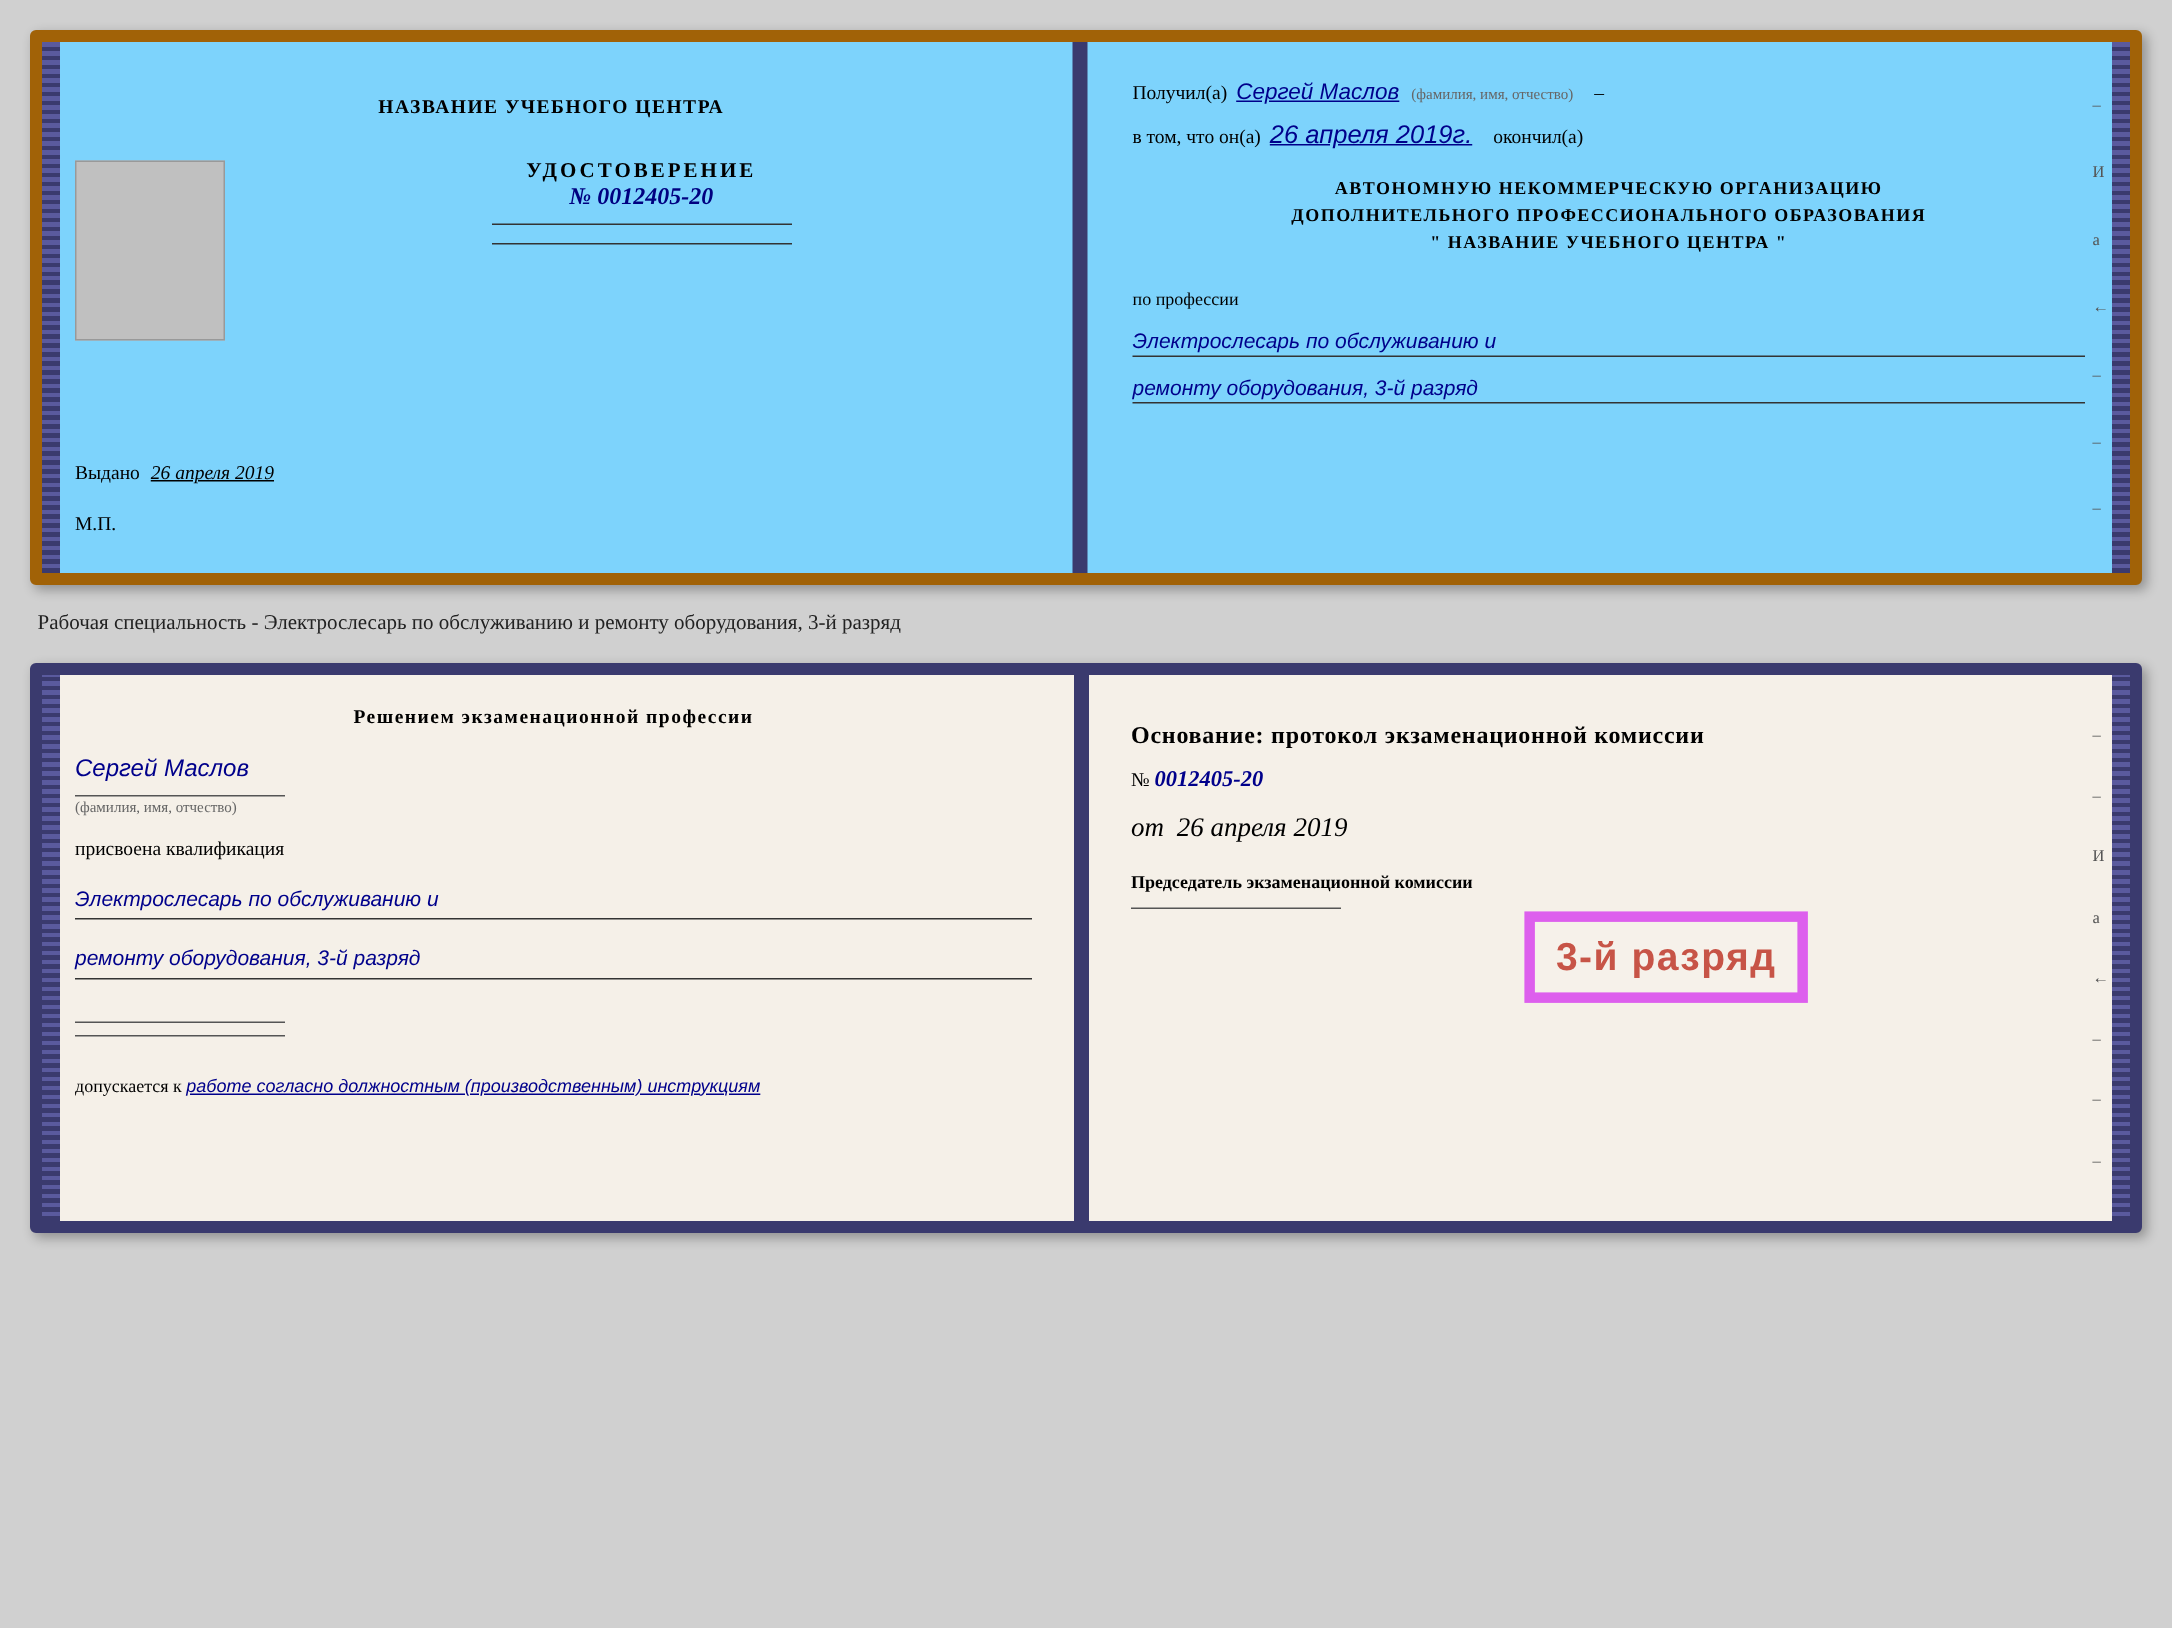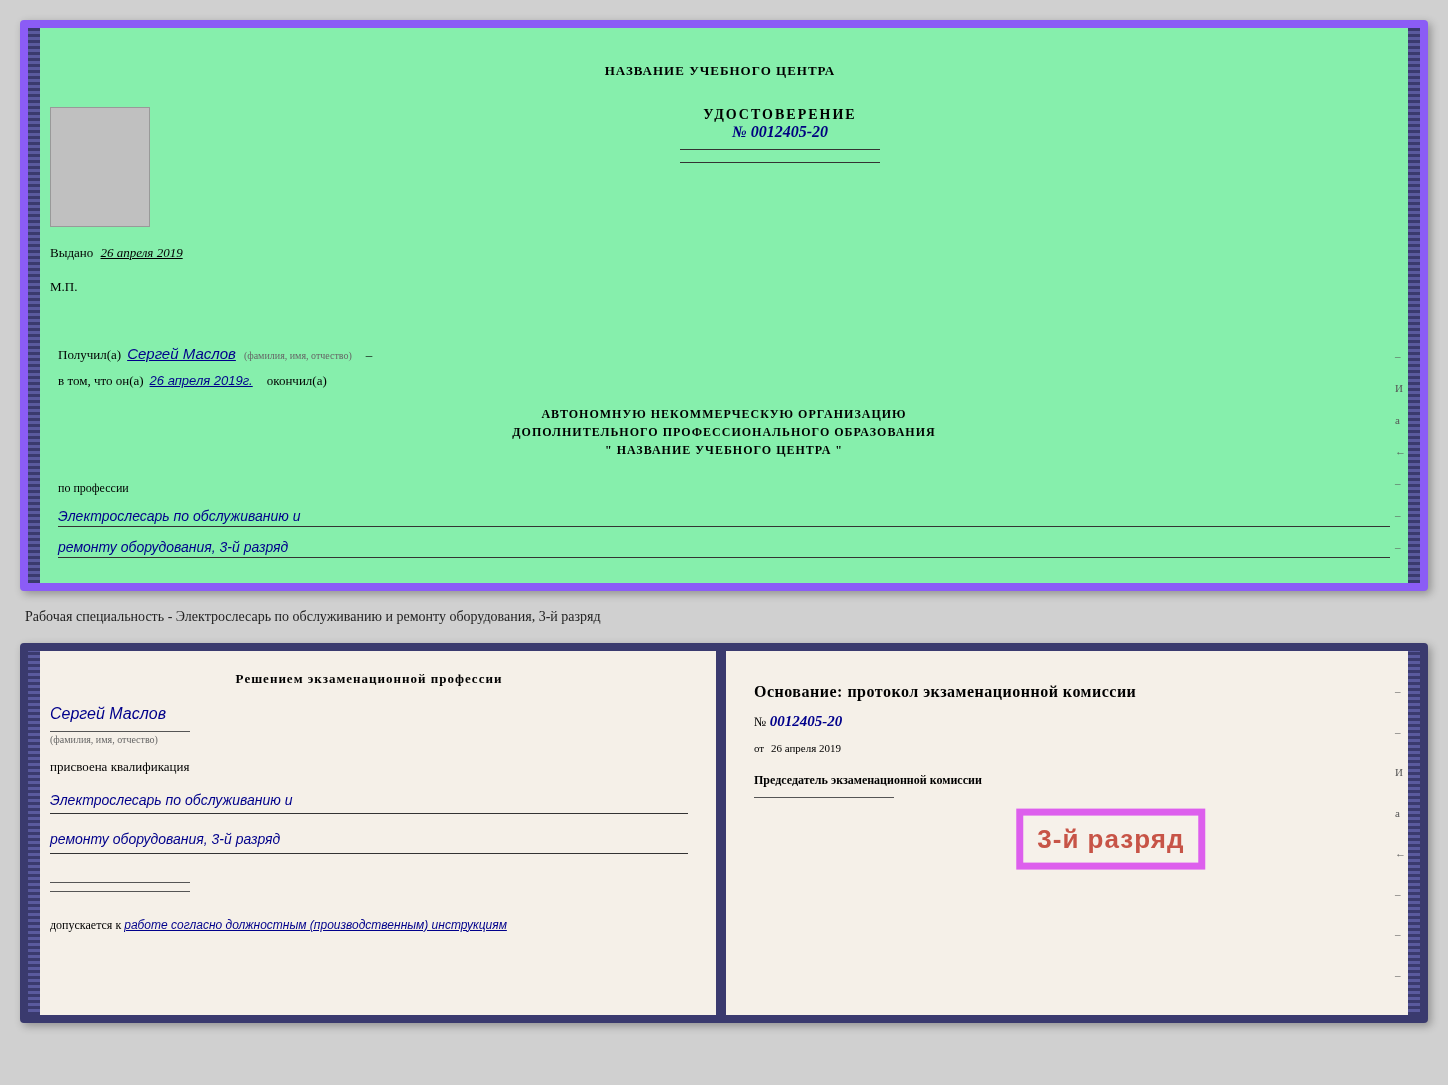--- a/index.html
+++ b/index.html
@@ -13,27 +13,26 @@
 
     .page-wrapper {
       display: flex;
       flex-direction: column;
       gap: 18px;
     }
 
     
     .cert-book {
       display: flex;
-      background: #86efac;
-      border: 8px solid #8b5cf6;
+      background: #7dd3fc;
+      border: 8px solid #a16207;
       border-radius: 4px;
       min-height: 370px;
       position: relative;
       box-shadow: 3px 3px 8px rgba(0,0,0,0.3);
-      flex-direction: column;
     }
 
     .spine-decoration {
       position: absolute;
       top: 0; bottom: 0;
       width: 12px;
       background: repeating-linear-gradient(
         0deg,
         #3a3a6e 0px, #3a3a6e 3px,
         #5a5a9e 3px, #5a5a9e 6px
@@ -276,21 +275,22 @@
 
     .protocol-number {
       font-size: 15px;
       color: #00008b;
       font-style: italic;
       font-weight: bold;
       font-family: 'Comic Sans MS', cursive;
     }
 
     .ot-date {
-      font-size: 11px;
+      font-size: 18px;
+      font-style: italic;
     }
 
     .stamp-overlay {
       position: absolute;
       left: 50%;
       top: 50%;
       transform: translate(-30%, -40%);
       border: 7px solid #d946ef;
       color: #c0392b;
       padding: 8px 14px;
@@ -376,21 +376,21 @@
     <div class="book-right">
       <div class="poluchil-line">
         <span>Получил(а)</span>
         <span class="handwritten">Сергей Маслов</span>
         <span style="font-size:10px; color:#666; margin-left:2px;">(фамилия, имя, отчество)</span>
         <span style="margin-left:8px;">–</span>
       </div>
 
       <div class="vtom-line">
         <span>в том, что он(а)</span>
-        <span class="handwritten" style="font-size:13px;">26 апреля 2019г.</span>
+        <span class="handwritten" style="font-size:17px;">26 апреля 2019г.</span>
         <span style="margin-left:8px;">окончил(а)</span>
       </div>
 
       <div class="bold-center">
         <div>АВТОНОМНУЮ НЕКОММЕРЧЕСКУЮ ОРГАНИЗАЦИЮ</div>
         <div>ДОПОЛНИТЕЛЬНОГО ПРОФЕССИОНАЛЬНОГО ОБРАЗОВАНИЯ</div>
         <div>"    НАЗВАНИЕ УЧЕБНОГО ЦЕНТРА    "</div>
       </div>
 
       <div class="po-professii">по профессии</div>

